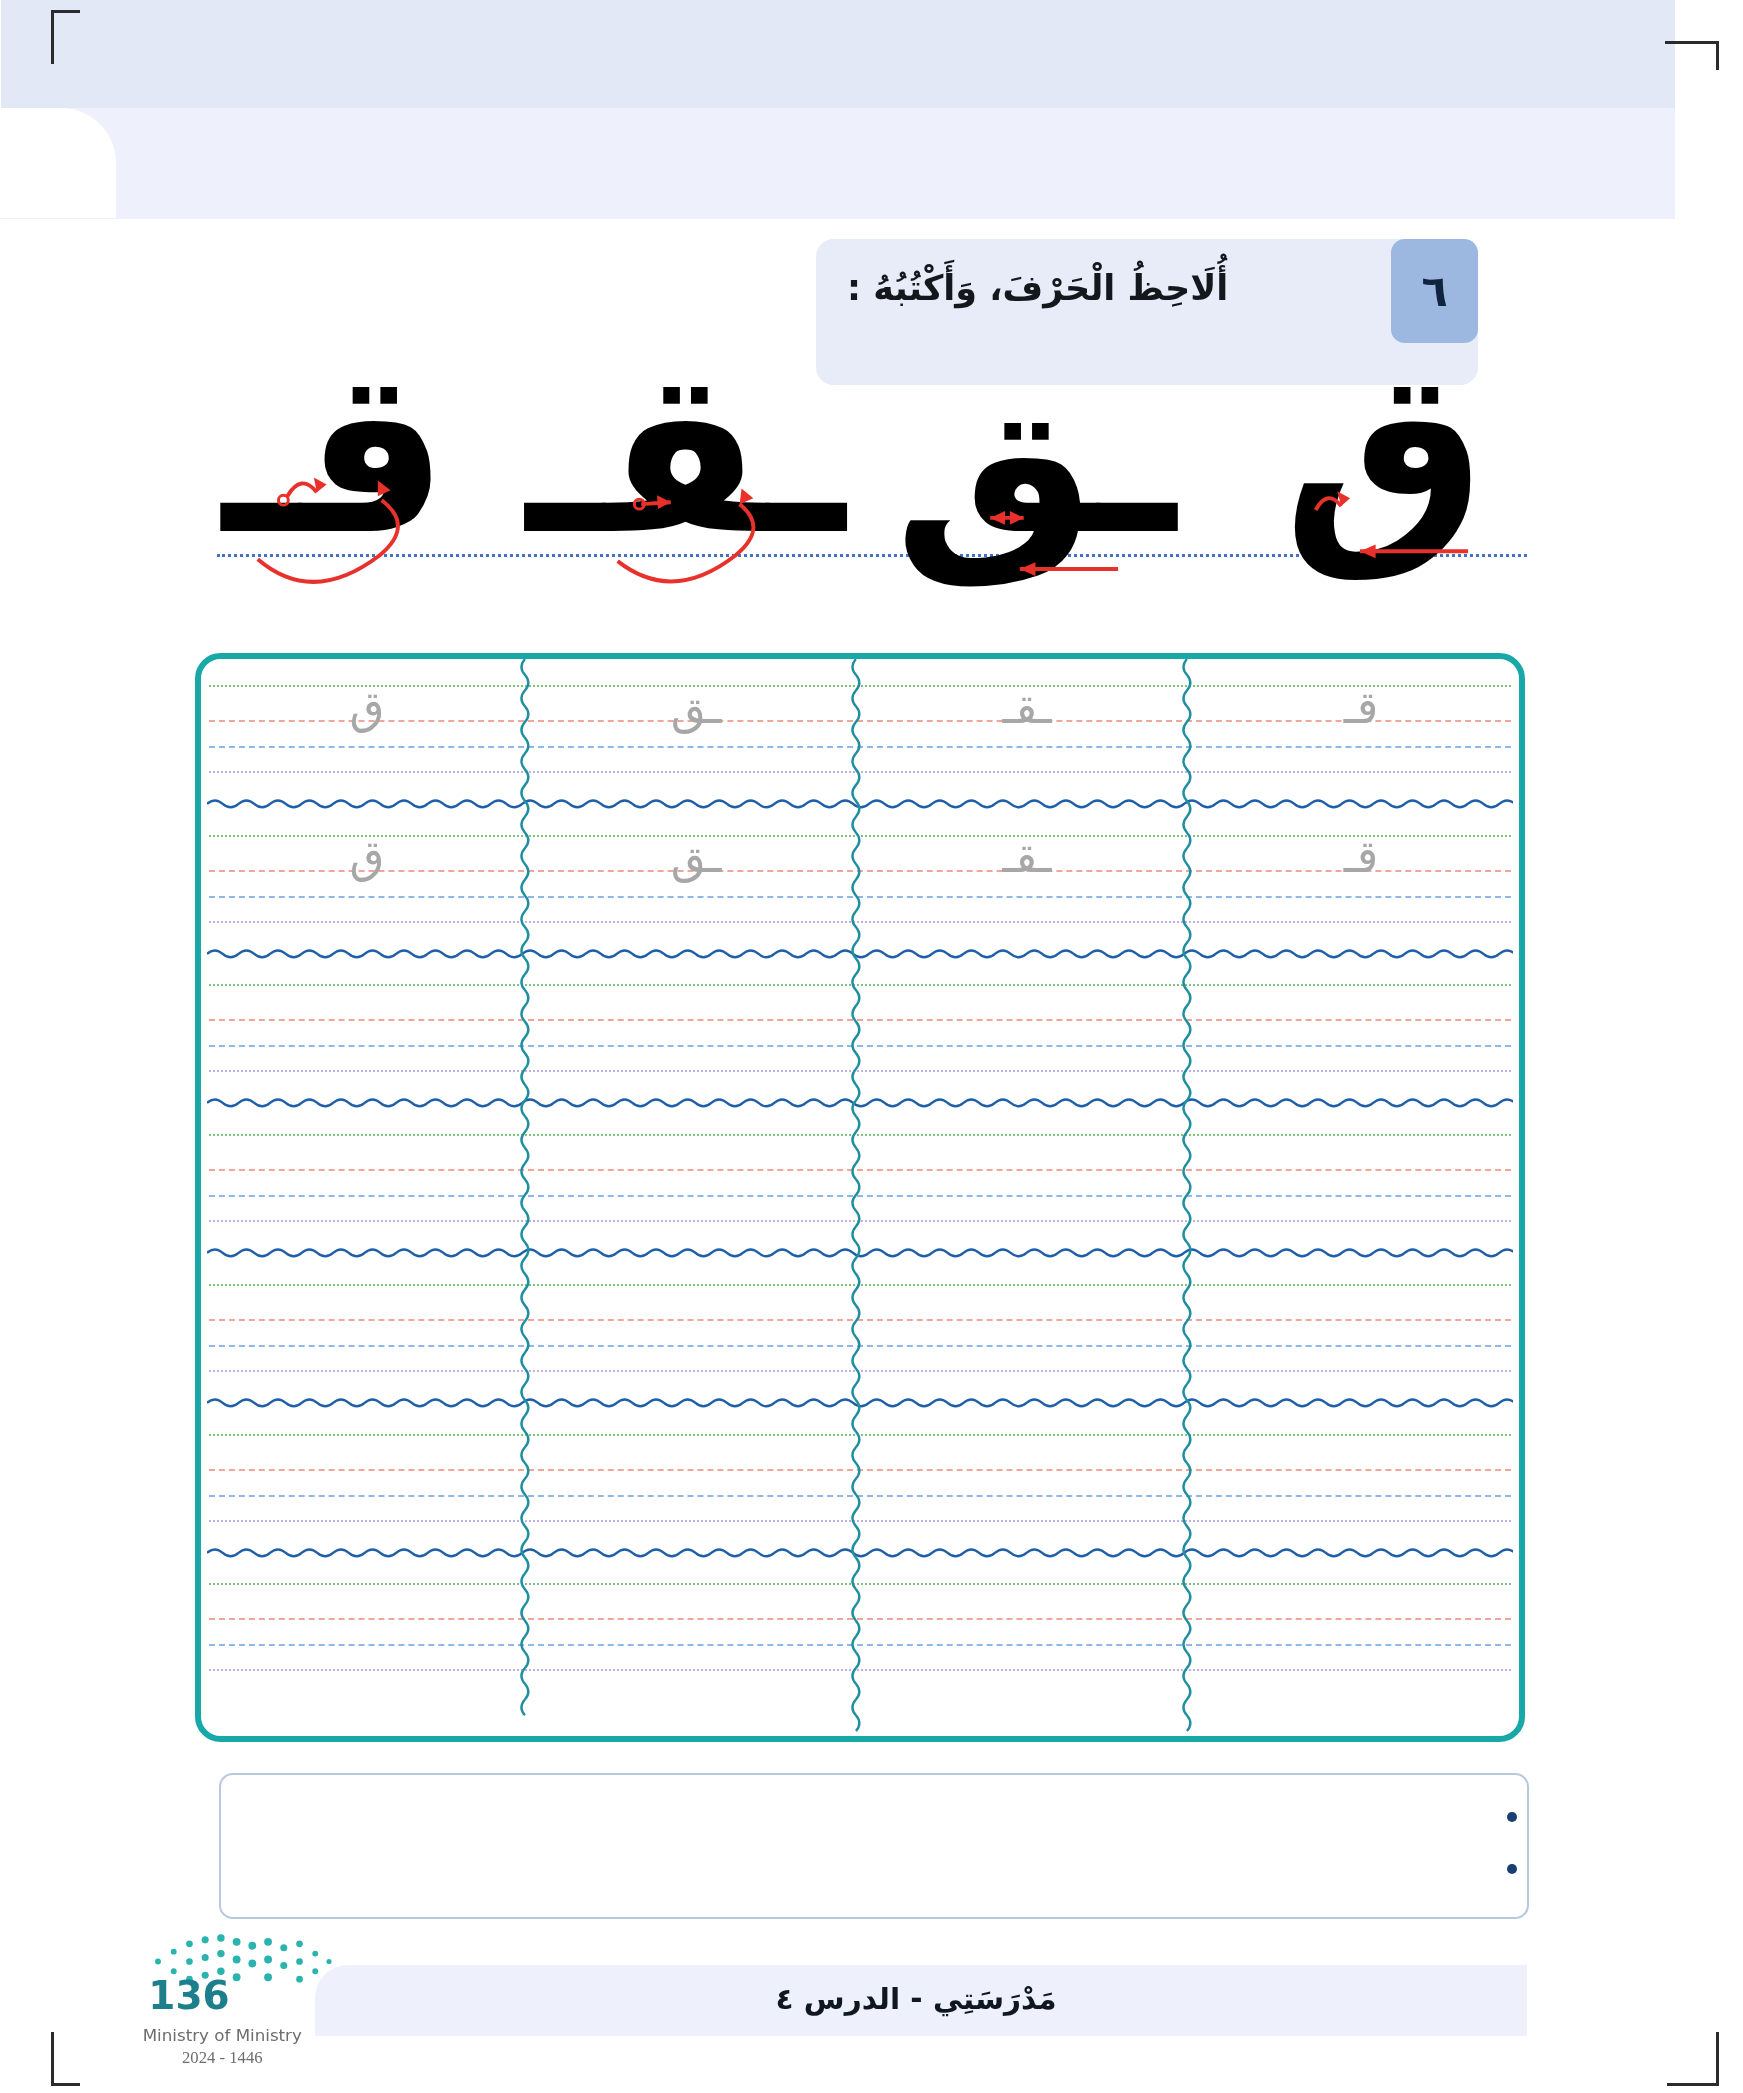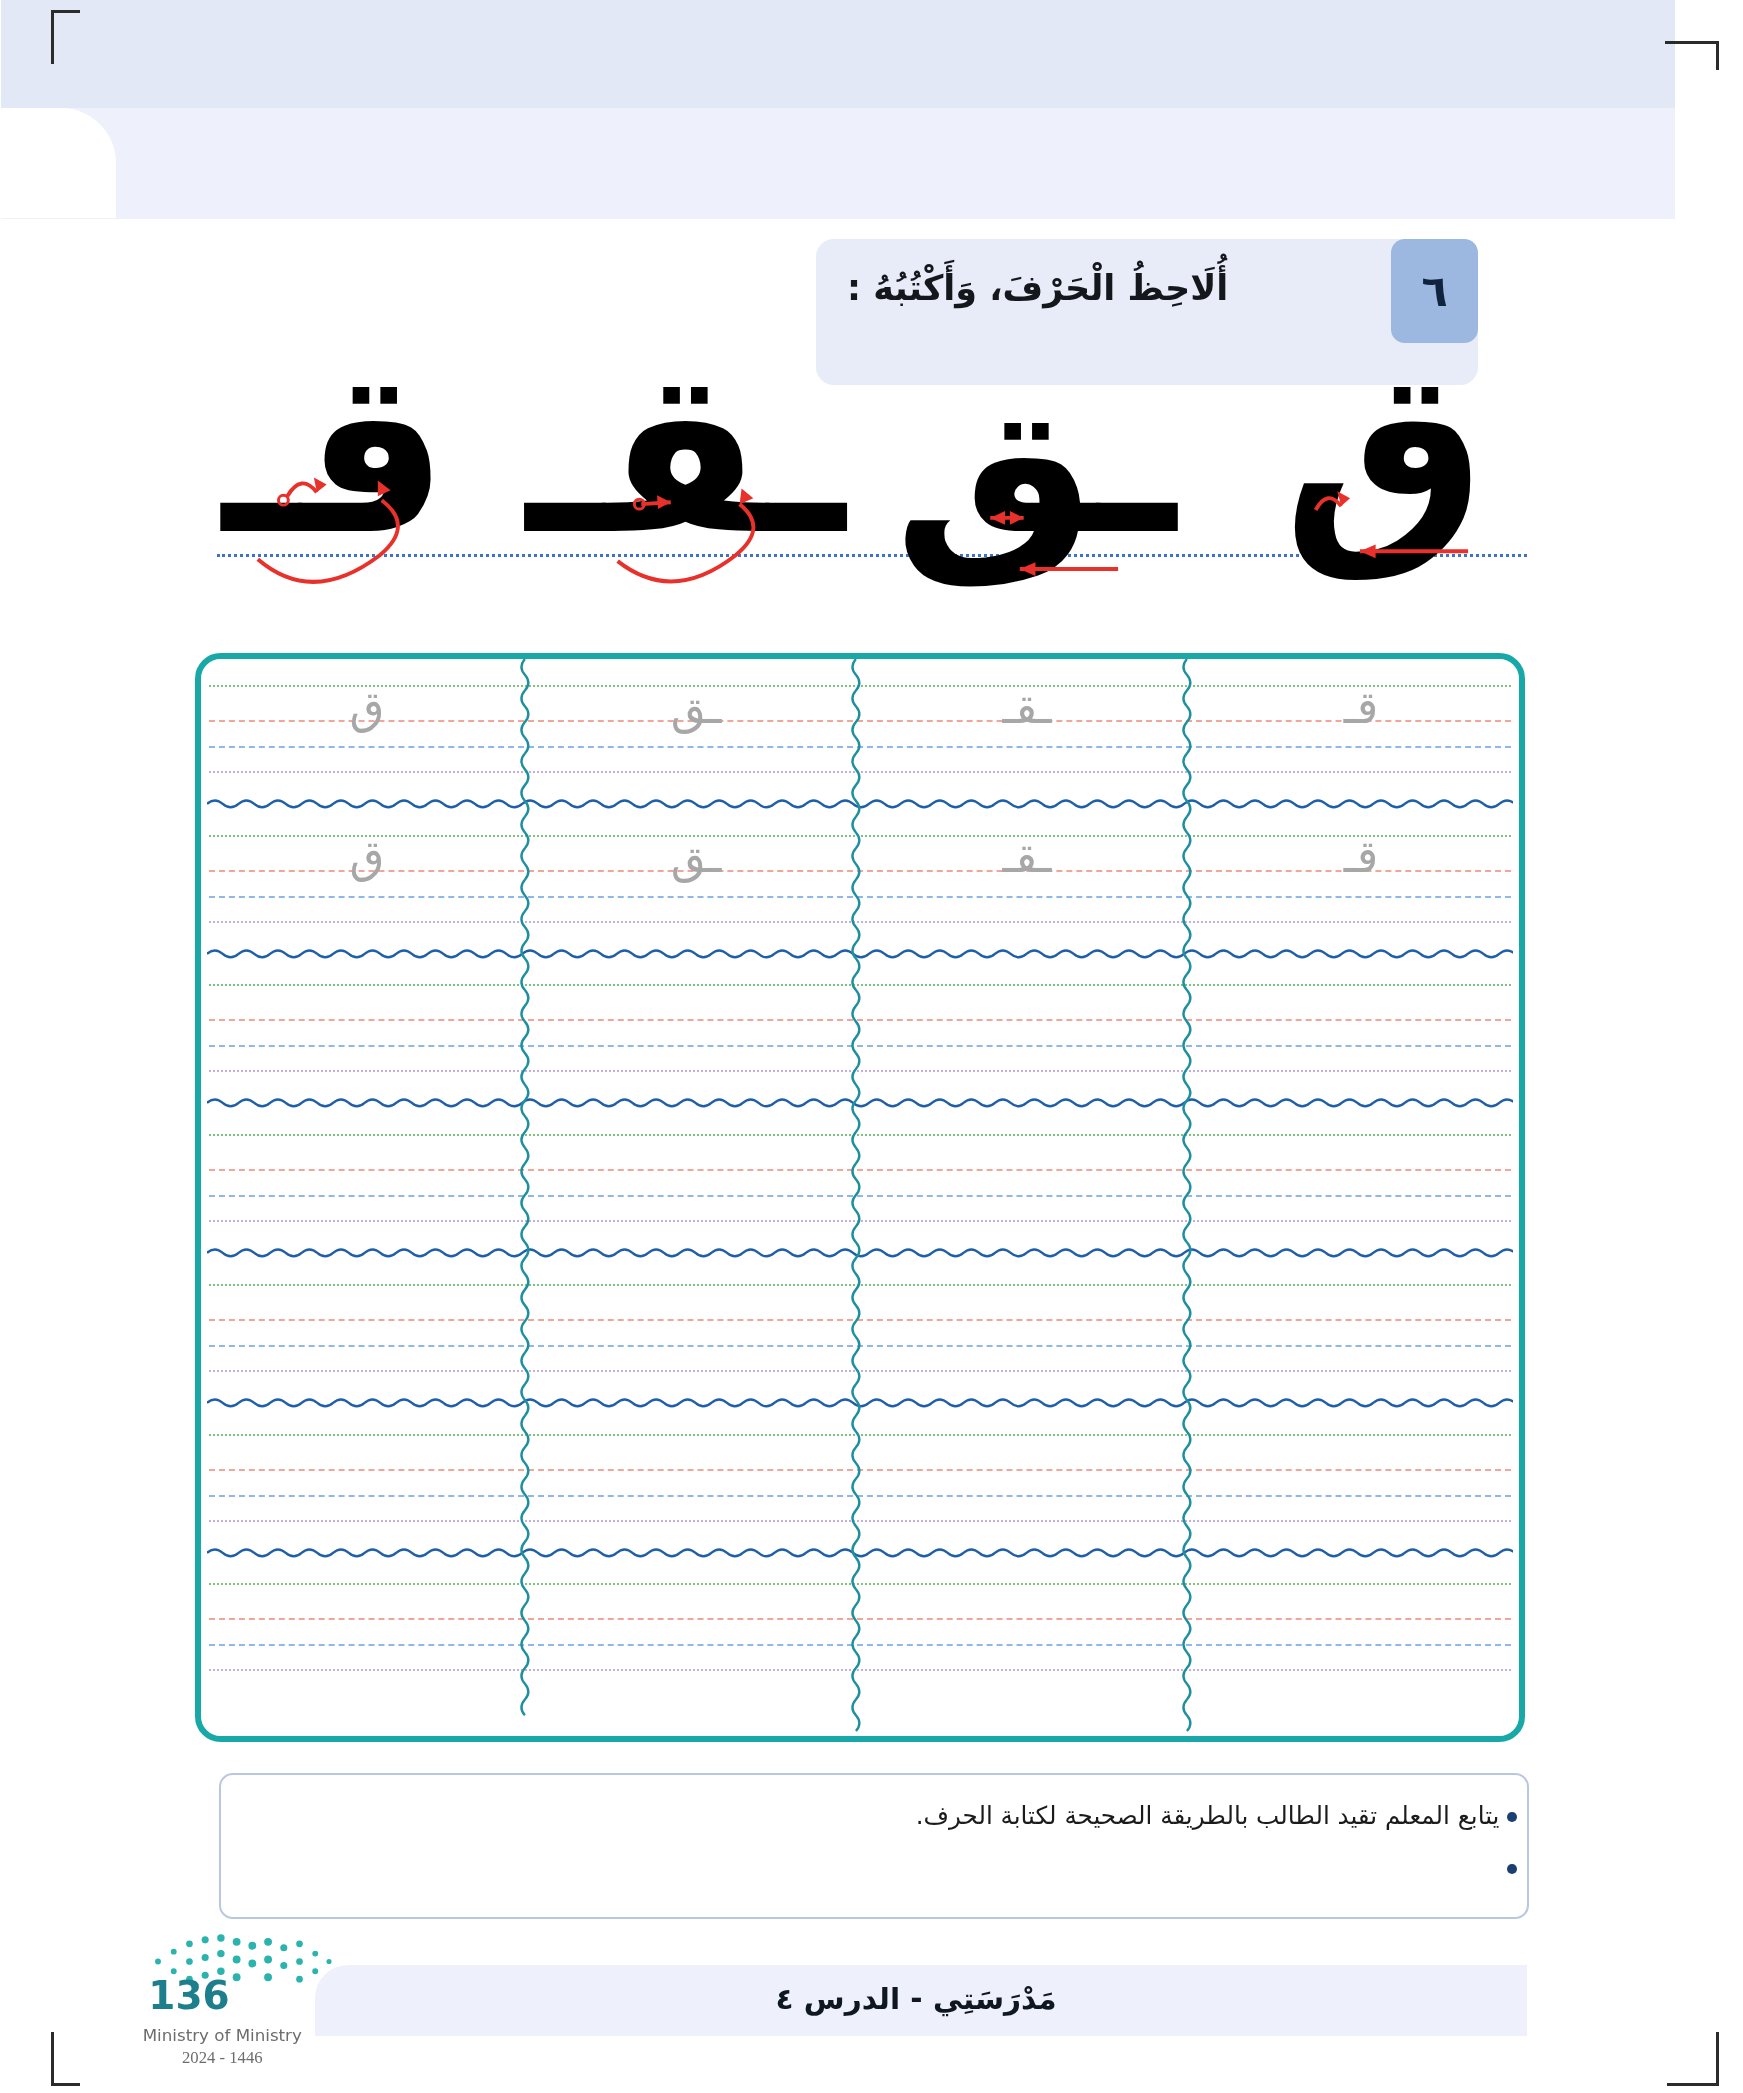--- a/index.html
+++ b/index.html
@@ -458,21 +458,20 @@
 
     <div class="model-letter" style="top:171px; right:99px;">قـ</div>
     <div class="model-letter" style="top:171px; right:433px;">ـقـ</div>
     <div class="model-letter" style="top:171px; right:764px;">ـق</div>
     <div class="model-letter" style="top:171px; right:1093px;">ق</div>
   </div>
 </div>
 
 <div class="notes-box">
   <div class="note-bullet" style="top:37px; right:9.9px;"></div>
-  <div class="note-line" style="top:25.6px;">يتابع المعلم تقيد الطالب بالطريقة الصحيحة لكتابة الحرف.</div>
   <div class="note-bullet" style="top:89px; right:9.9px;"></div>
 </div>
 
 <div class="footer-tab"></div>
 <div class="footer-text">مَدْرَسَتِي - الدرس ٤</div>
 
 <div class="moe-logo">
   <svg class="moe-dots" viewBox="0 0 190 58">
     <g fill="#2bb3ad">
       <circle cx="8" cy="30" r="3"></circle>

